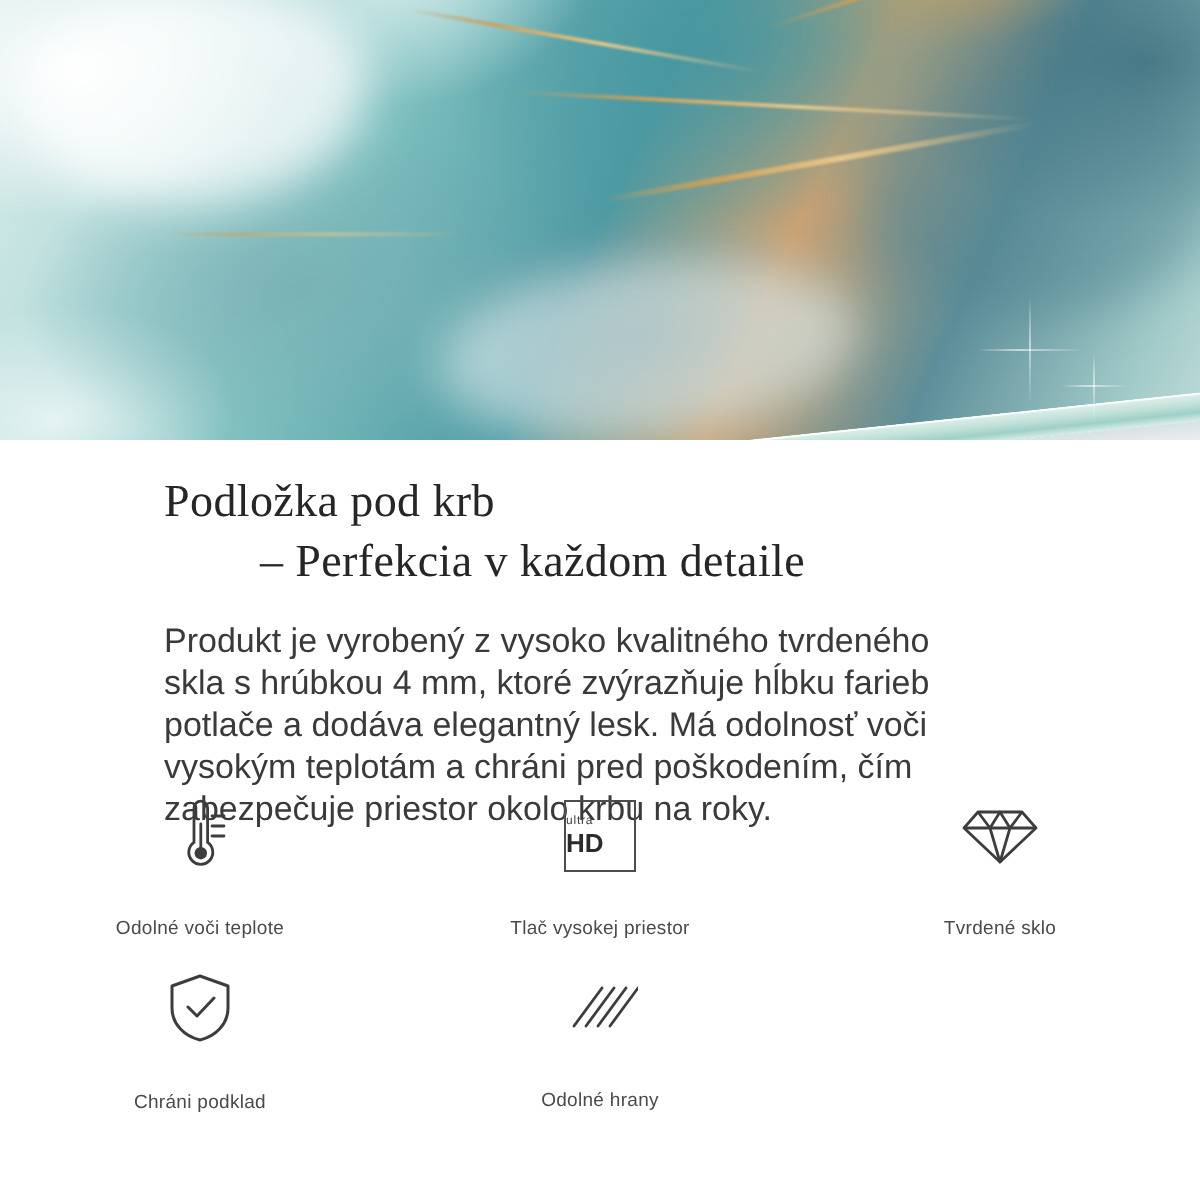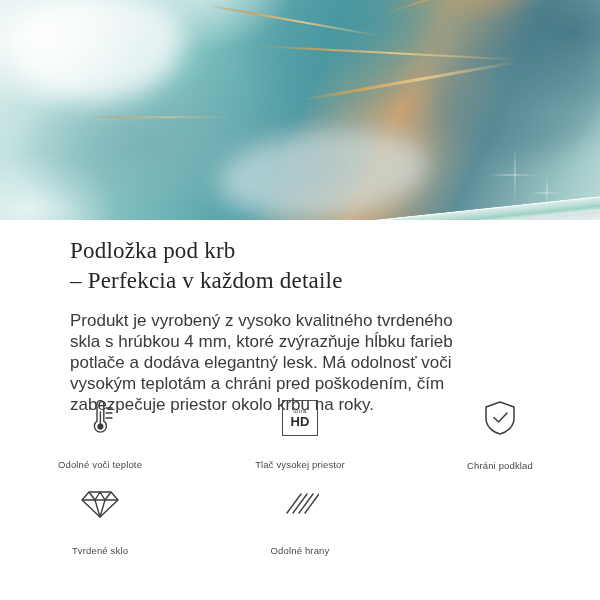--- a/index.html
+++ b/index.html
@@ -119,38 +119,39 @@
     clip-path: polygon(50% 0%, 62% 44%, 50% 100%, 38% 44%);
   }
   .sparkle::after {
     width: 100%; height: 2px;
     clip-path: polygon(0% 50%, 44% 38%, 100% 50%, 44% 62%);
   }
 
   
   .content {
     position: absolute;
-    left: 0;
+    left: 12px;
     top: 220px;
     width: 476px;
     padding-left: 36px;
   }
 
   .headline {
     margin: 0;
     padding: 16px 34px 0 34px;
     font-family: "Liberation Serif", serif;
     font-size: 23px;
     line-height: 30px;
     font-weight: 400;
     color: #262626;
     letter-spacing: 0.2px;
   }
   .headline .line2 {
     display: block;
+    margin-left: 48px;
   }
 
   .paragraph {
     margin: 0;
     padding: 14px 34px 0 34px;
     font-size: 17px;
     line-height: 21px;
     color: #3a3a3a;
     max-width: 560px;
   }
@@ -191,21 +192,21 @@
   }
 
   .ico-svg { display: block; }
 
   .hd-badge {
     width: 34px;
     height: 34px;
     border: 1.4px solid #4c4c4c;
     display: flex;
     flex-direction: column;
-    align-items: center;
+    align-items: flex-start;
     justify-content: center;
     line-height: 1;
   }
   .hd-badge .ultra {
     font-size: 6px;
     letter-spacing: 0.4px;
     color: #3d3d3d;
     margin-bottom: 1px;
   }
   .hd-badge .hd {
@@ -267,42 +268,42 @@
         <div class="hd-badge">
           <span class="ultra">ultra</span>
           <span class="hd">HD</span>
         </div>
       </div>
       <div class="feature-label">Tlač vysokej priestor</div>
     </div>
 
     <div class="feature">
       <div class="feature-icon">
-        <svg class="ico-svg" width="36" height="40" viewBox="0 0 36 40" fill="none" stroke="#3d3d3d" stroke-width="1.5" stroke-linecap="round" stroke-linejoin="round">
-          <path d="M18 4 32 9v11c0 8-6 14-14 16C10 34 4 28 4 20V9z"></path>
-          <path d="M12 19.5l4.5 4.5L25 15"></path>
-        </svg>
-      </div>
-      <div class="feature-label">Chráni podklad</div>
-    </div>
-
-    <div class="feature">
-      <div class="feature-icon">
         <svg class="ico-svg" width="40" height="34" viewBox="0 0 40 34" fill="none" stroke="#3d3d3d" stroke-width="1.4" stroke-linejoin="round">
           <path d="M9 5h22l7 8-18 17L2 13z"></path>
           <path d="M2 13h36"></path>
           <path d="M9 5l6 8 5-8 5 8 6-8"></path>
           <path d="M15 13l5 17 5-17"></path>
         </svg>
       </div>
       <div class="feature-label">Tvrdené sklo</div>
     </div>
 
     <div class="feature">
       <div class="feature-icon">
+        <svg class="ico-svg" width="36" height="40" viewBox="0 0 36 40" fill="none" stroke="#3d3d3d" stroke-width="1.5" stroke-linecap="round" stroke-linejoin="round">
+          <path d="M18 4 32 9v11c0 8-6 14-14 16C10 34 4 28 4 20V9z"></path>
+          <path d="M12 19.5l4.5 4.5L25 15"></path>
+        </svg>
+      </div>
+      <div class="feature-label">Chráni podklad</div>
+    </div>
+
+    <div class="feature">
+      <div class="feature-icon">
         <svg class="ico-svg" width="38" height="30" viewBox="0 0 38 30" fill="none" stroke="#3d3d3d" stroke-width="1.4" stroke-linecap="round">
           <line x1="6" y1="24" x2="20" y2="5"></line>
           <line x1="12" y1="24" x2="26" y2="5"></line>
           <line x1="18" y1="24" x2="32" y2="5"></line>
           <line x1="24" y1="24" x2="38" y2="5"></line>
         </svg>
       </div>
       <div class="feature-label">Odolné hrany</div>
     </div>
 

